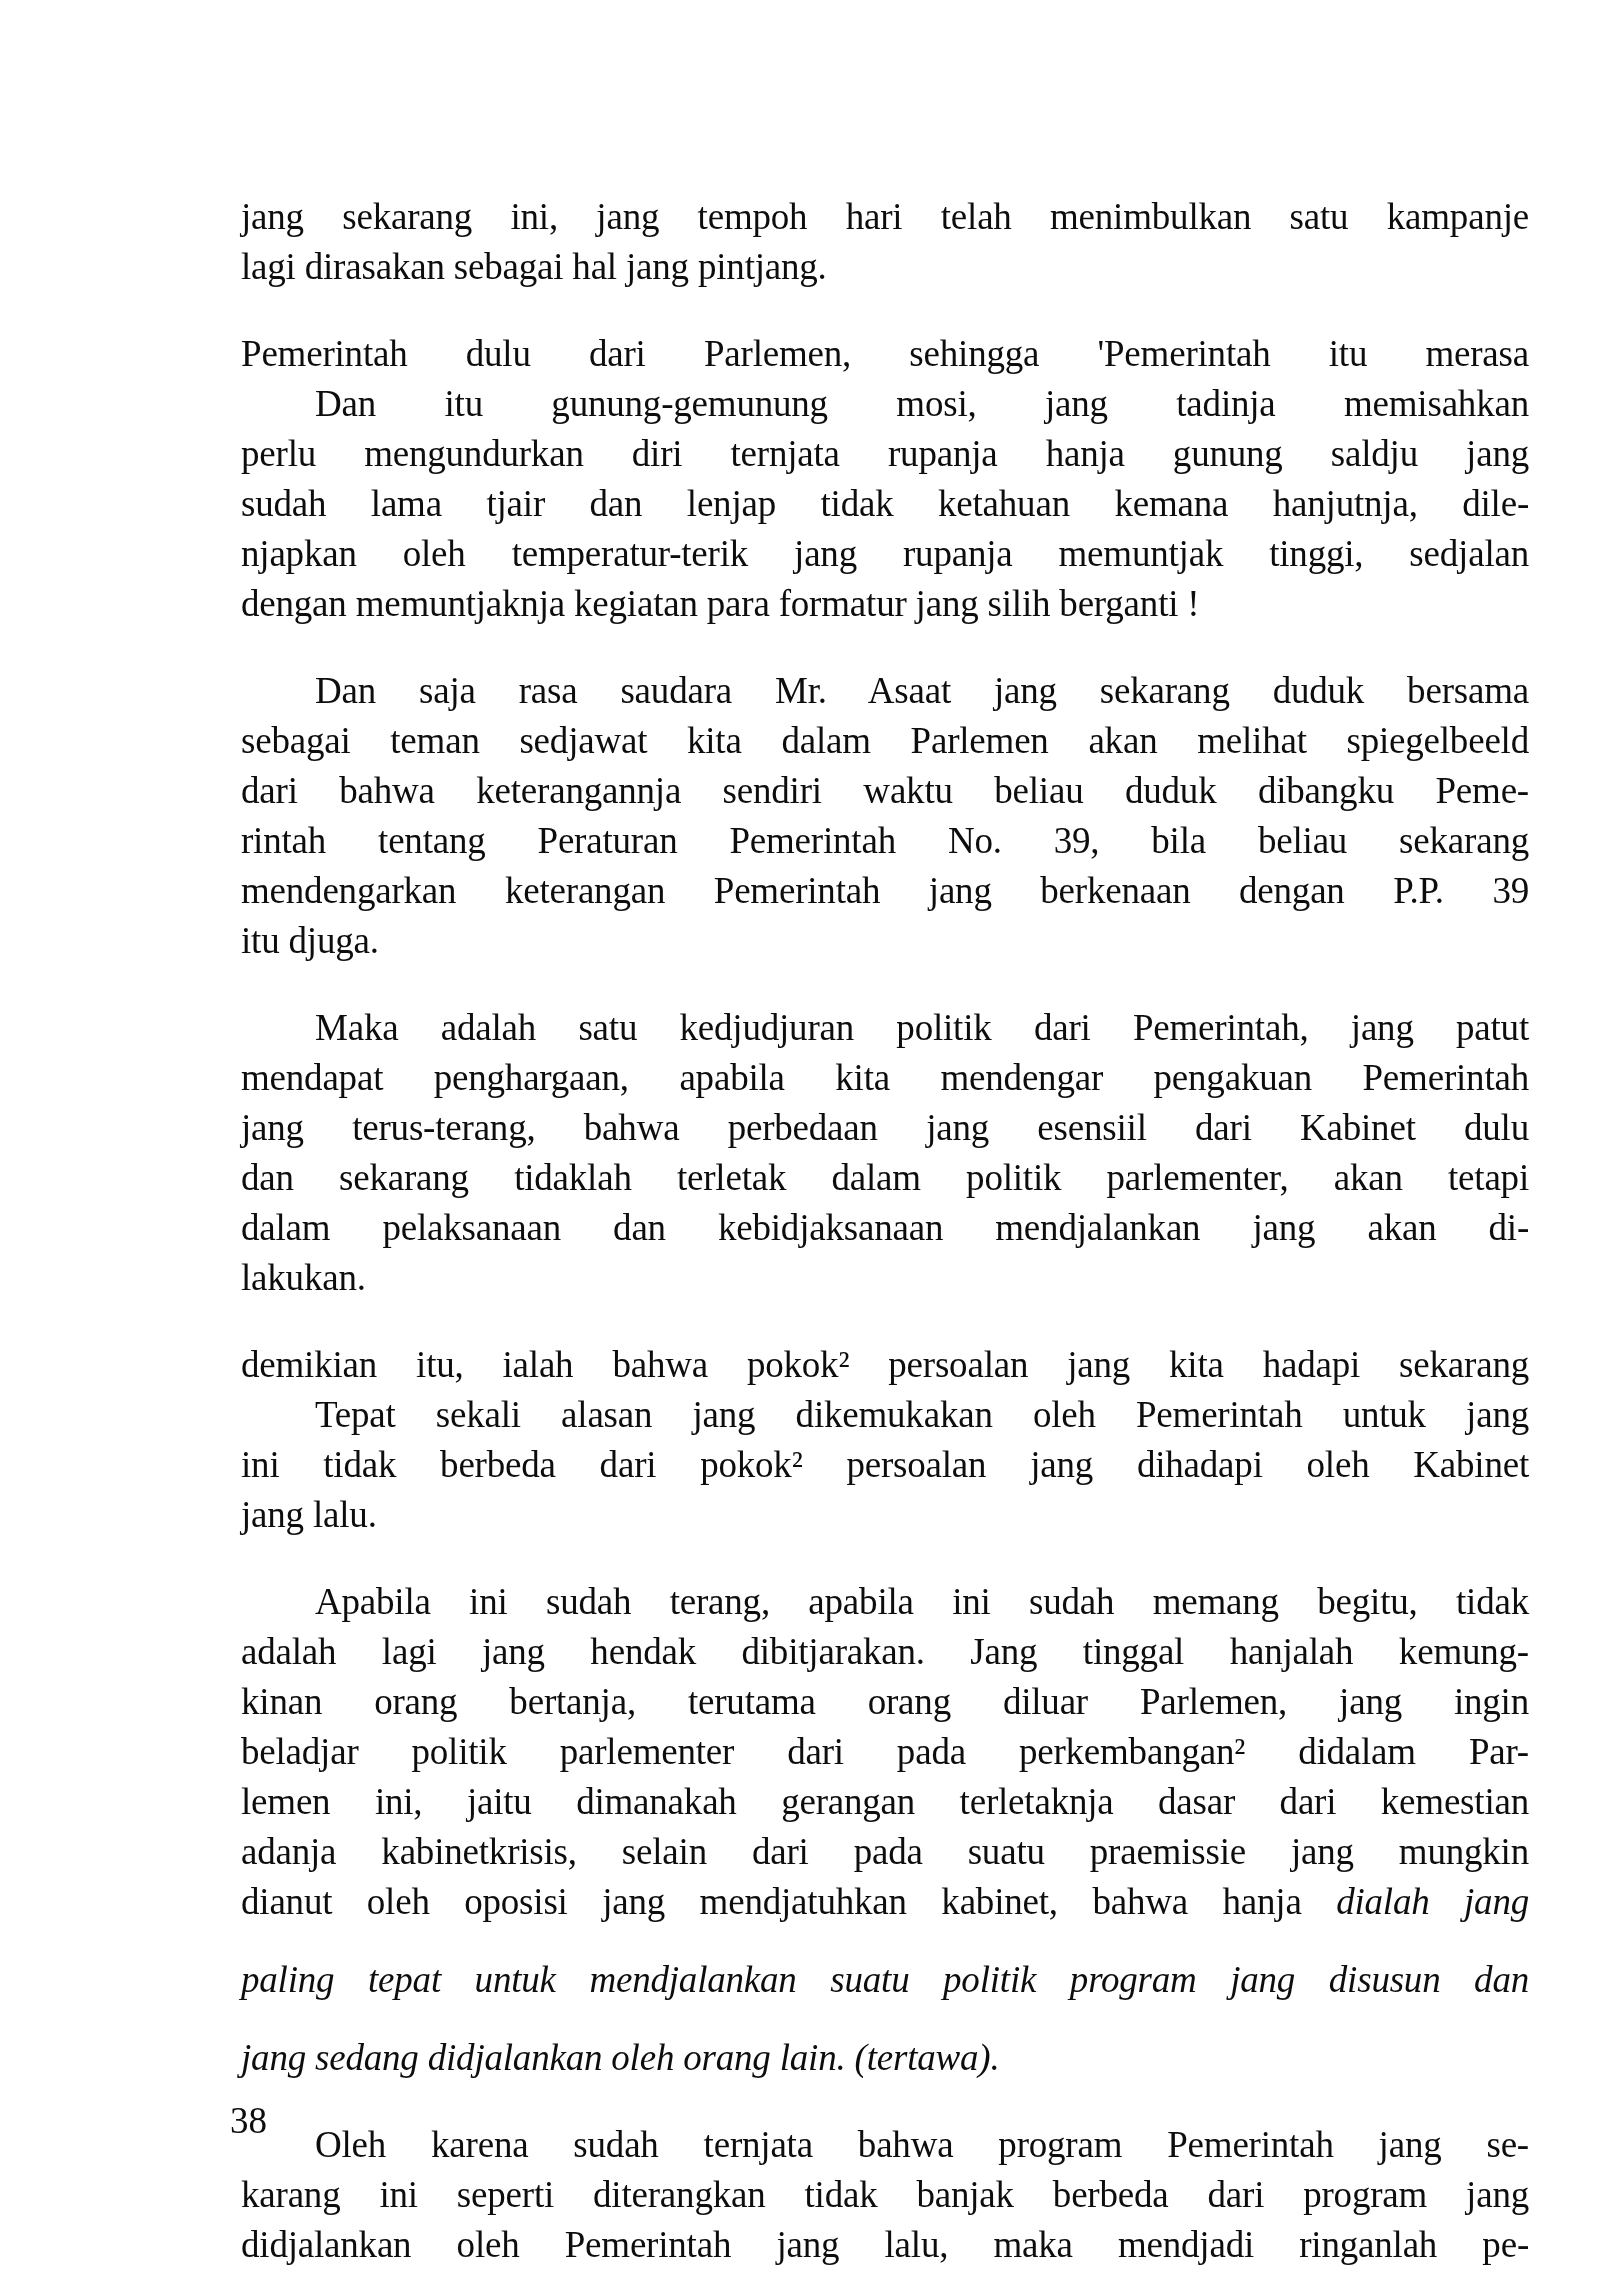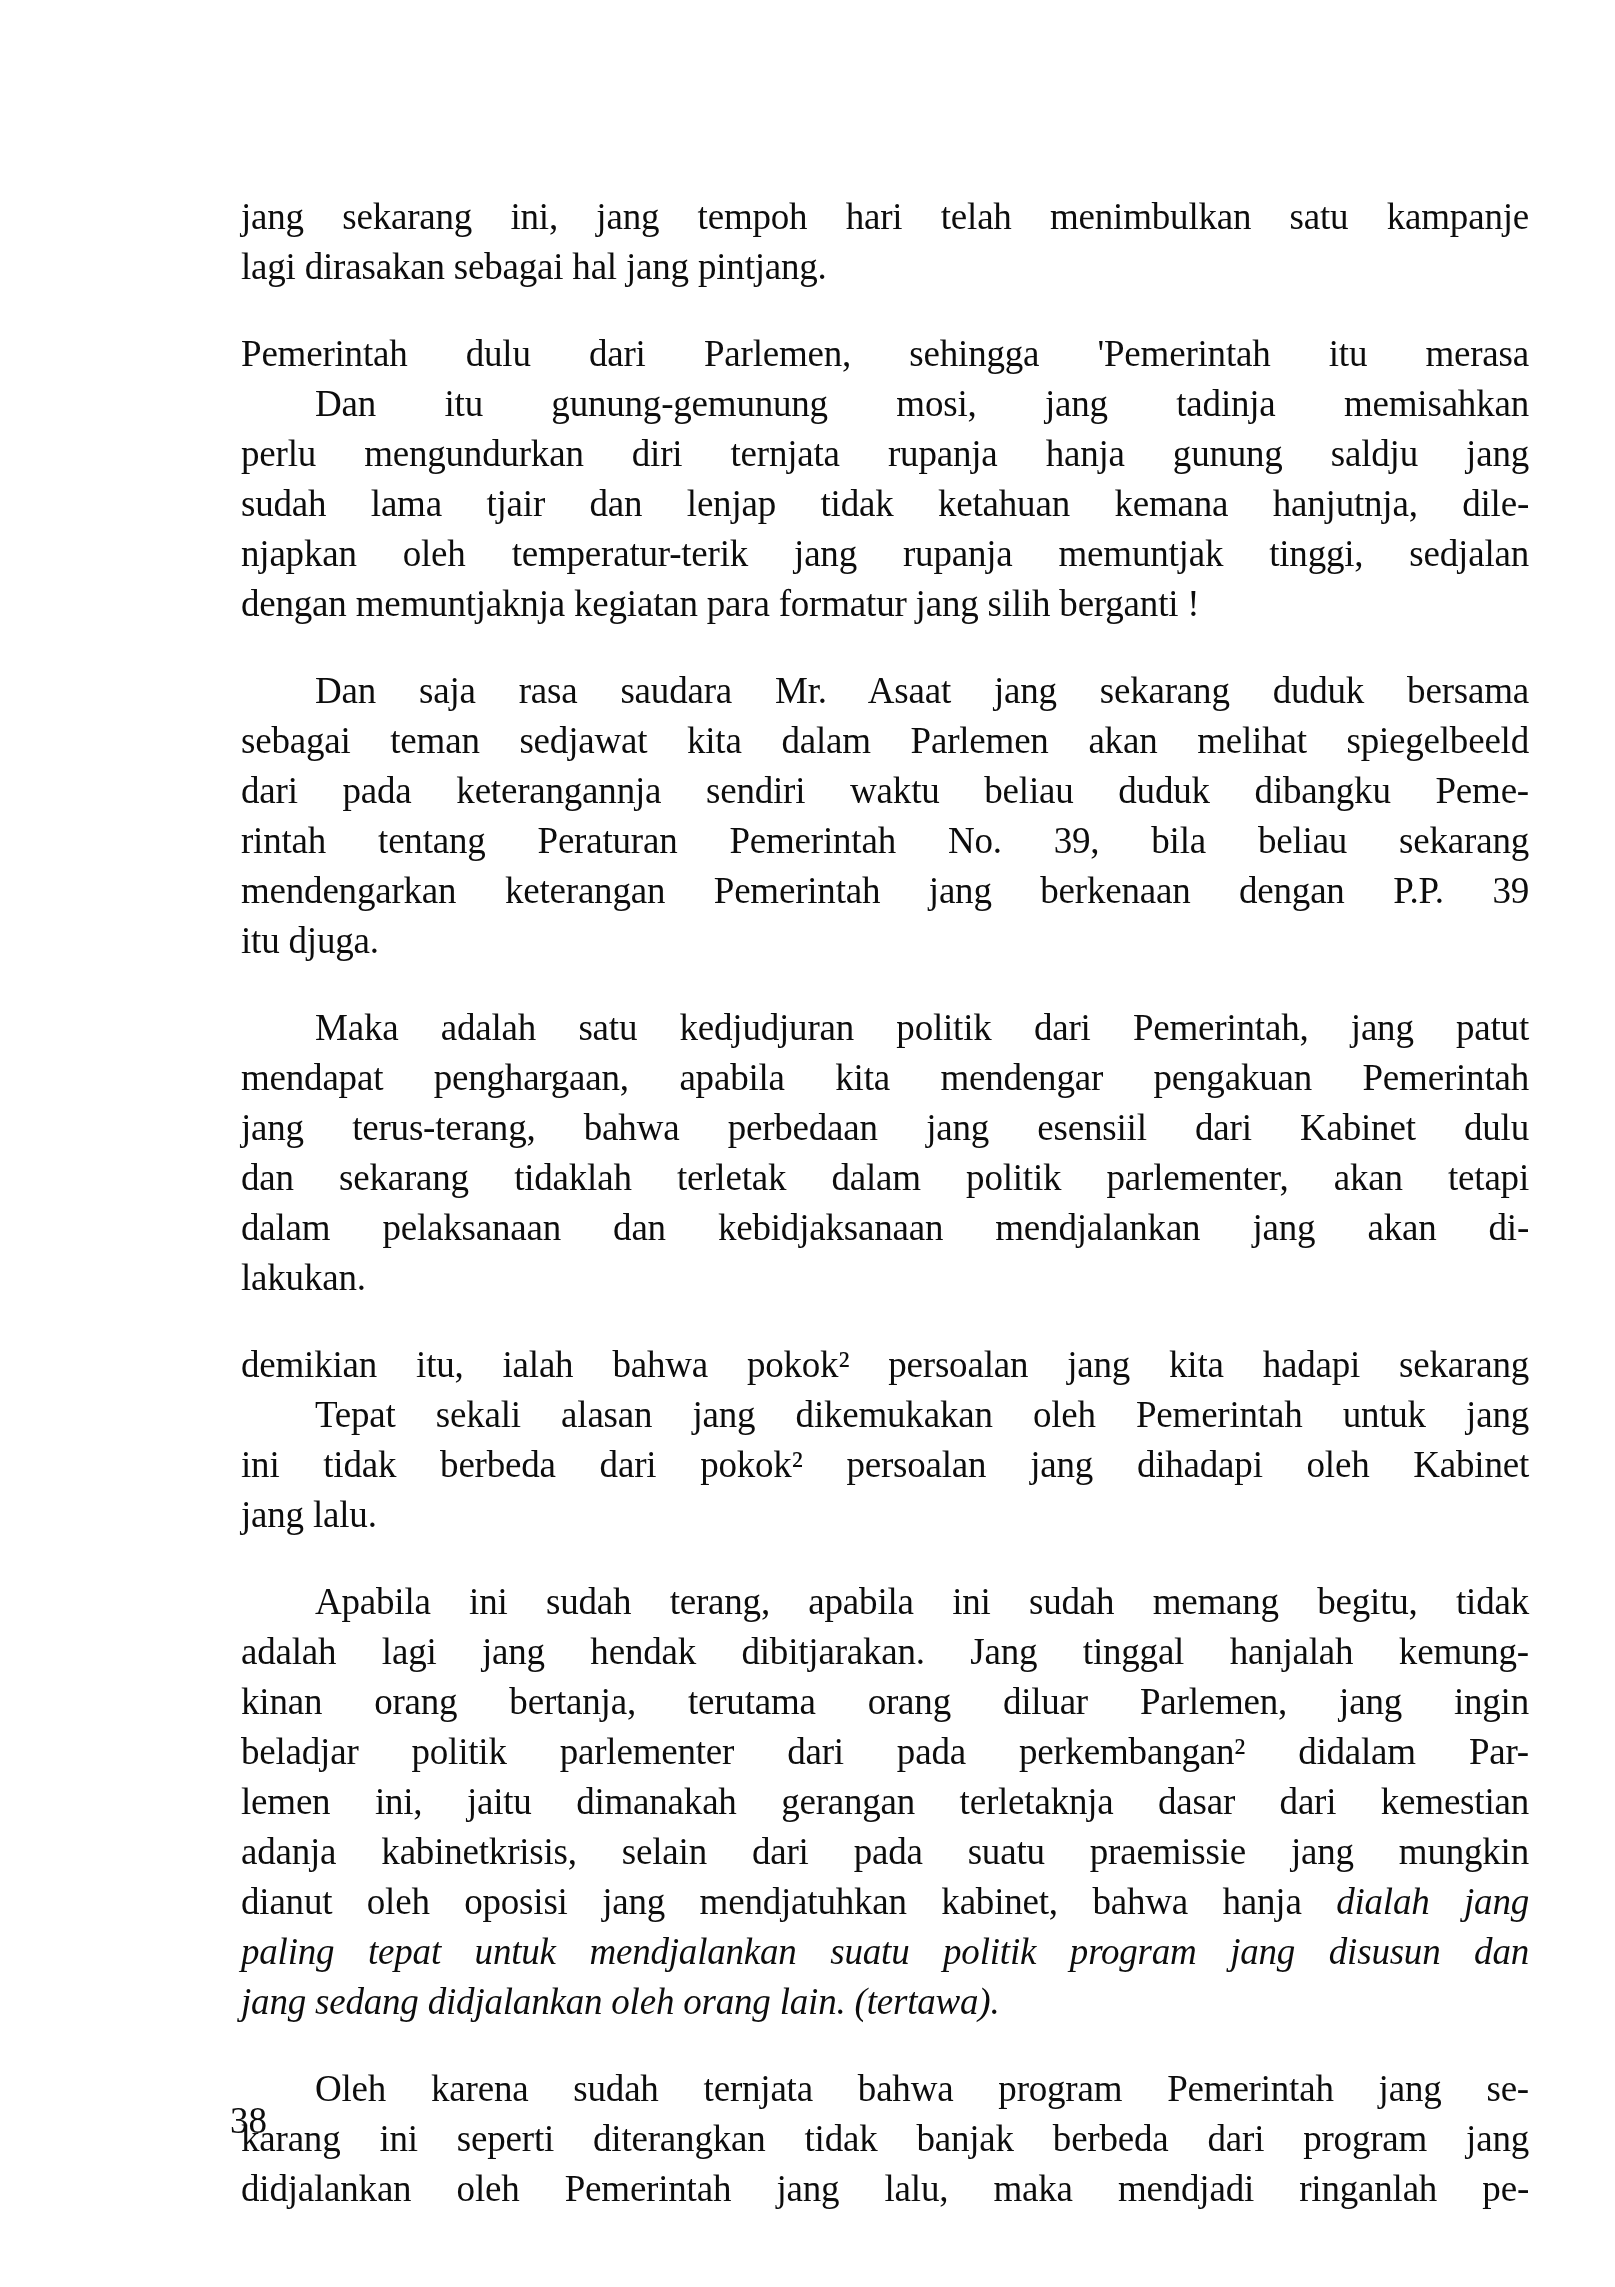--- a/index.html
+++ b/index.html
@@ -28,21 +28,21 @@
     text-align-last: justify;
     text-justify: inter-word;
     white-space: normal;
   }
   .line.last {
     text-align-last: left;
   }
   .line.indent {
     text-indent: 74px;
   }
-  .it { font-style: italic; }
+  .it { font-style: italic; margin-top: 28px; }
   .folio {
     position: absolute;
     left: 230px;
     top: 2096px;
     font-size: 37px;
     line-height: 50px;
   }
 </style>
 </head>
 <body>
@@ -63,21 +63,21 @@
       <div class="line">perlu mengundurkan diri ternjata rupanja hanja gunung saldju jang</div>
       <div class="line">sudah lama tjair dan lenjap tidak ketahuan kemana hanjutnja, dile-</div>
       <div class="line">njapkan oleh temperatur-terik jang rupanja memuntjak tinggi, sedjalan</div>
       <div class="line last">dengan memuntjaknja kegiatan para formatur jang silih berganti !</div>
     <p></p>
 
     <p class="para">
       </p>
       <div class="line indent">Dan saja rasa saudara Mr. Asaat jang sekarang duduk bersama</div>
       <div class="line">sebagai teman sedjawat kita dalam Parlemen akan melihat spiegelbeeld</div>
-      <div class="line">dari pada keterangannja sendiri waktu beliau duduk dibangku Peme-</div>
+      <div class="line">dari bahwa keterangannja sendiri waktu beliau duduk dibangku Peme-</div>
       <div class="line">rintah tentang Peraturan Pemerintah No. 39, bila beliau sekarang</div>
       <div class="line">mendengarkan keterangan Pemerintah jang berkenaan dengan P.P. 39</div>
       <div class="line last">itu djuga.</div>
     <p></p>
 
     <p class="para">
       </p>
       <div class="line indent">Maka adalah satu kedjudjuran politik dari Pemerintah, jang patut</div>
       <div class="line">mendapat penghargaan, apabila kita mendengar pengakuan Pemerintah</div>
       <div class="line">jang terus-terang, bahwa perbedaan jang esensiil dari Kabinet dulu</div>

